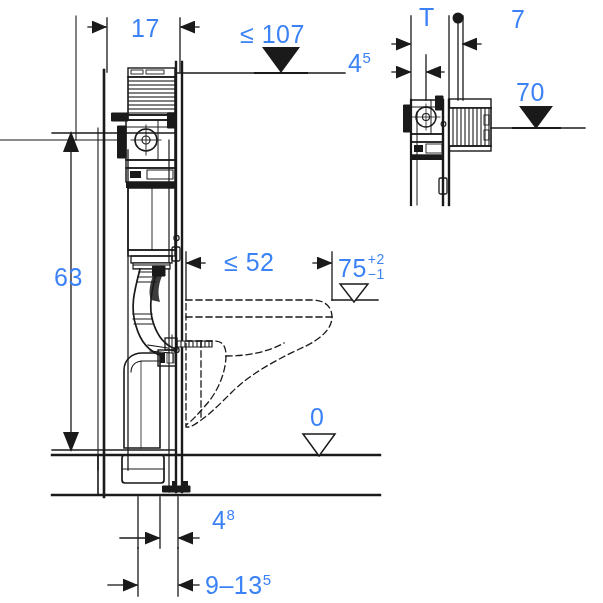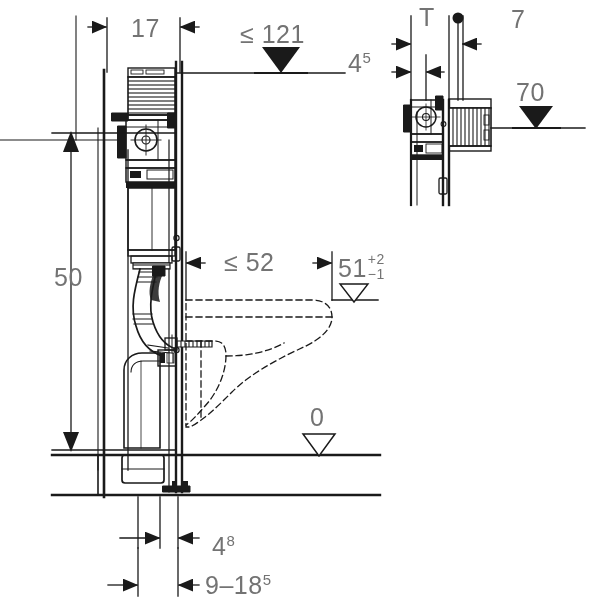--- a/index.html
+++ b/index.html
@@ -1,20 +1,20 @@
 <!DOCTYPE html>
 <html><head>
 <meta charset="utf-8">
 <style>
   html,body{margin:0;padding:0;background:#ffffff;}
   body{width:603px;height:603px;position:relative;overflow:hidden;
        font-family:"Liberation Sans","DejaVu Sans",sans-serif;color:#000;}
   #stage{position:absolute;left:0;top:0;width:603px;height:603px;}
   svg{position:absolute;left:0;top:0;width:603px;height:603px;display:block;}
-  .lbl{position:absolute;white-space:nowrap;line-height:1;color:#737373;}
+  .lbl{position:absolute;white-space:nowrap;line-height:1;color:#3b82f6;}
   .dim{font-size:25px;letter-spacing:0.5px;}
   .sup{font-size:15px;vertical-align:super;}
   .tol{display:inline-block;font-size:14px;line-height:1.05;text-align:left;
        vertical-align:-2px;margin-left:1px;}
   .tol span{display:block;}
 </style>
 </head>
 <body>
 
 <div id="stage">
@@ -258,33 +258,33 @@
     <line x1="491" y1="128" x2="585" y2="128" stroke-width="1.3"></line>
     <path d="M519,106 L553,106 L536,129 Z" fill="#1a1a1a" stroke="none"></path>
     <line x1="513" y1="128" x2="560" y2="128" stroke-width="2"></line>
   </g>
 
   </g>
 </svg>
 
 <div class="lbl dim" style="left:131px;top:16px;">17</div>
 
-<div class="lbl dim" style="left:240px;top:22px;">≤ 121</div>
-
-<div class="lbl dim" style="left:54px;top:265px;">50</div>
+<div class="lbl dim" style="left:240px;top:22px;">≤ 107</div>
+
+<div class="lbl dim" style="left:54px;top:265px;">63</div>
 
 <div class="lbl dim" style="left:224px;top:250px;">≤ 52</div>
 
-<div class="lbl dim" style="left:338px;top:252px;"><span>51</span><span class="tol"><span>+2</span><span>−1</span></span></div>
+<div class="lbl dim" style="left:338px;top:252px;"><span>75</span><span class="tol"><span>+2</span><span>−1</span></span></div>
 
 <div class="lbl dim" style="left:310px;top:405px;">0</div>
 
-<div class="lbl dim" style="left:212px;top:533px;"><span>4</span><span class="sup">8</span></div>
-
-<div class="lbl dim" style="left:205px;top:572px;"><span>9–18</span><span class="sup">5</span></div>
+<div class="lbl dim" style="left:212px;top:507px;"><span>4</span><span class="sup">8</span></div>
+
+<div class="lbl dim" style="left:205px;top:572px;"><span>9–13</span><span class="sup">5</span></div>
 
 <div class="lbl dim" style="left:419px;top:5px;">T</div>
 
 <div class="lbl dim" style="left:511px;top:7px;">7</div>
 
 <div class="lbl dim" style="left:348px;top:50px;text-align:right;"><span>4</span><span class="sup">5</span></div>
 
 <div class="lbl dim" style="left:516px;top:80px;">70</div>
 
 </div>

